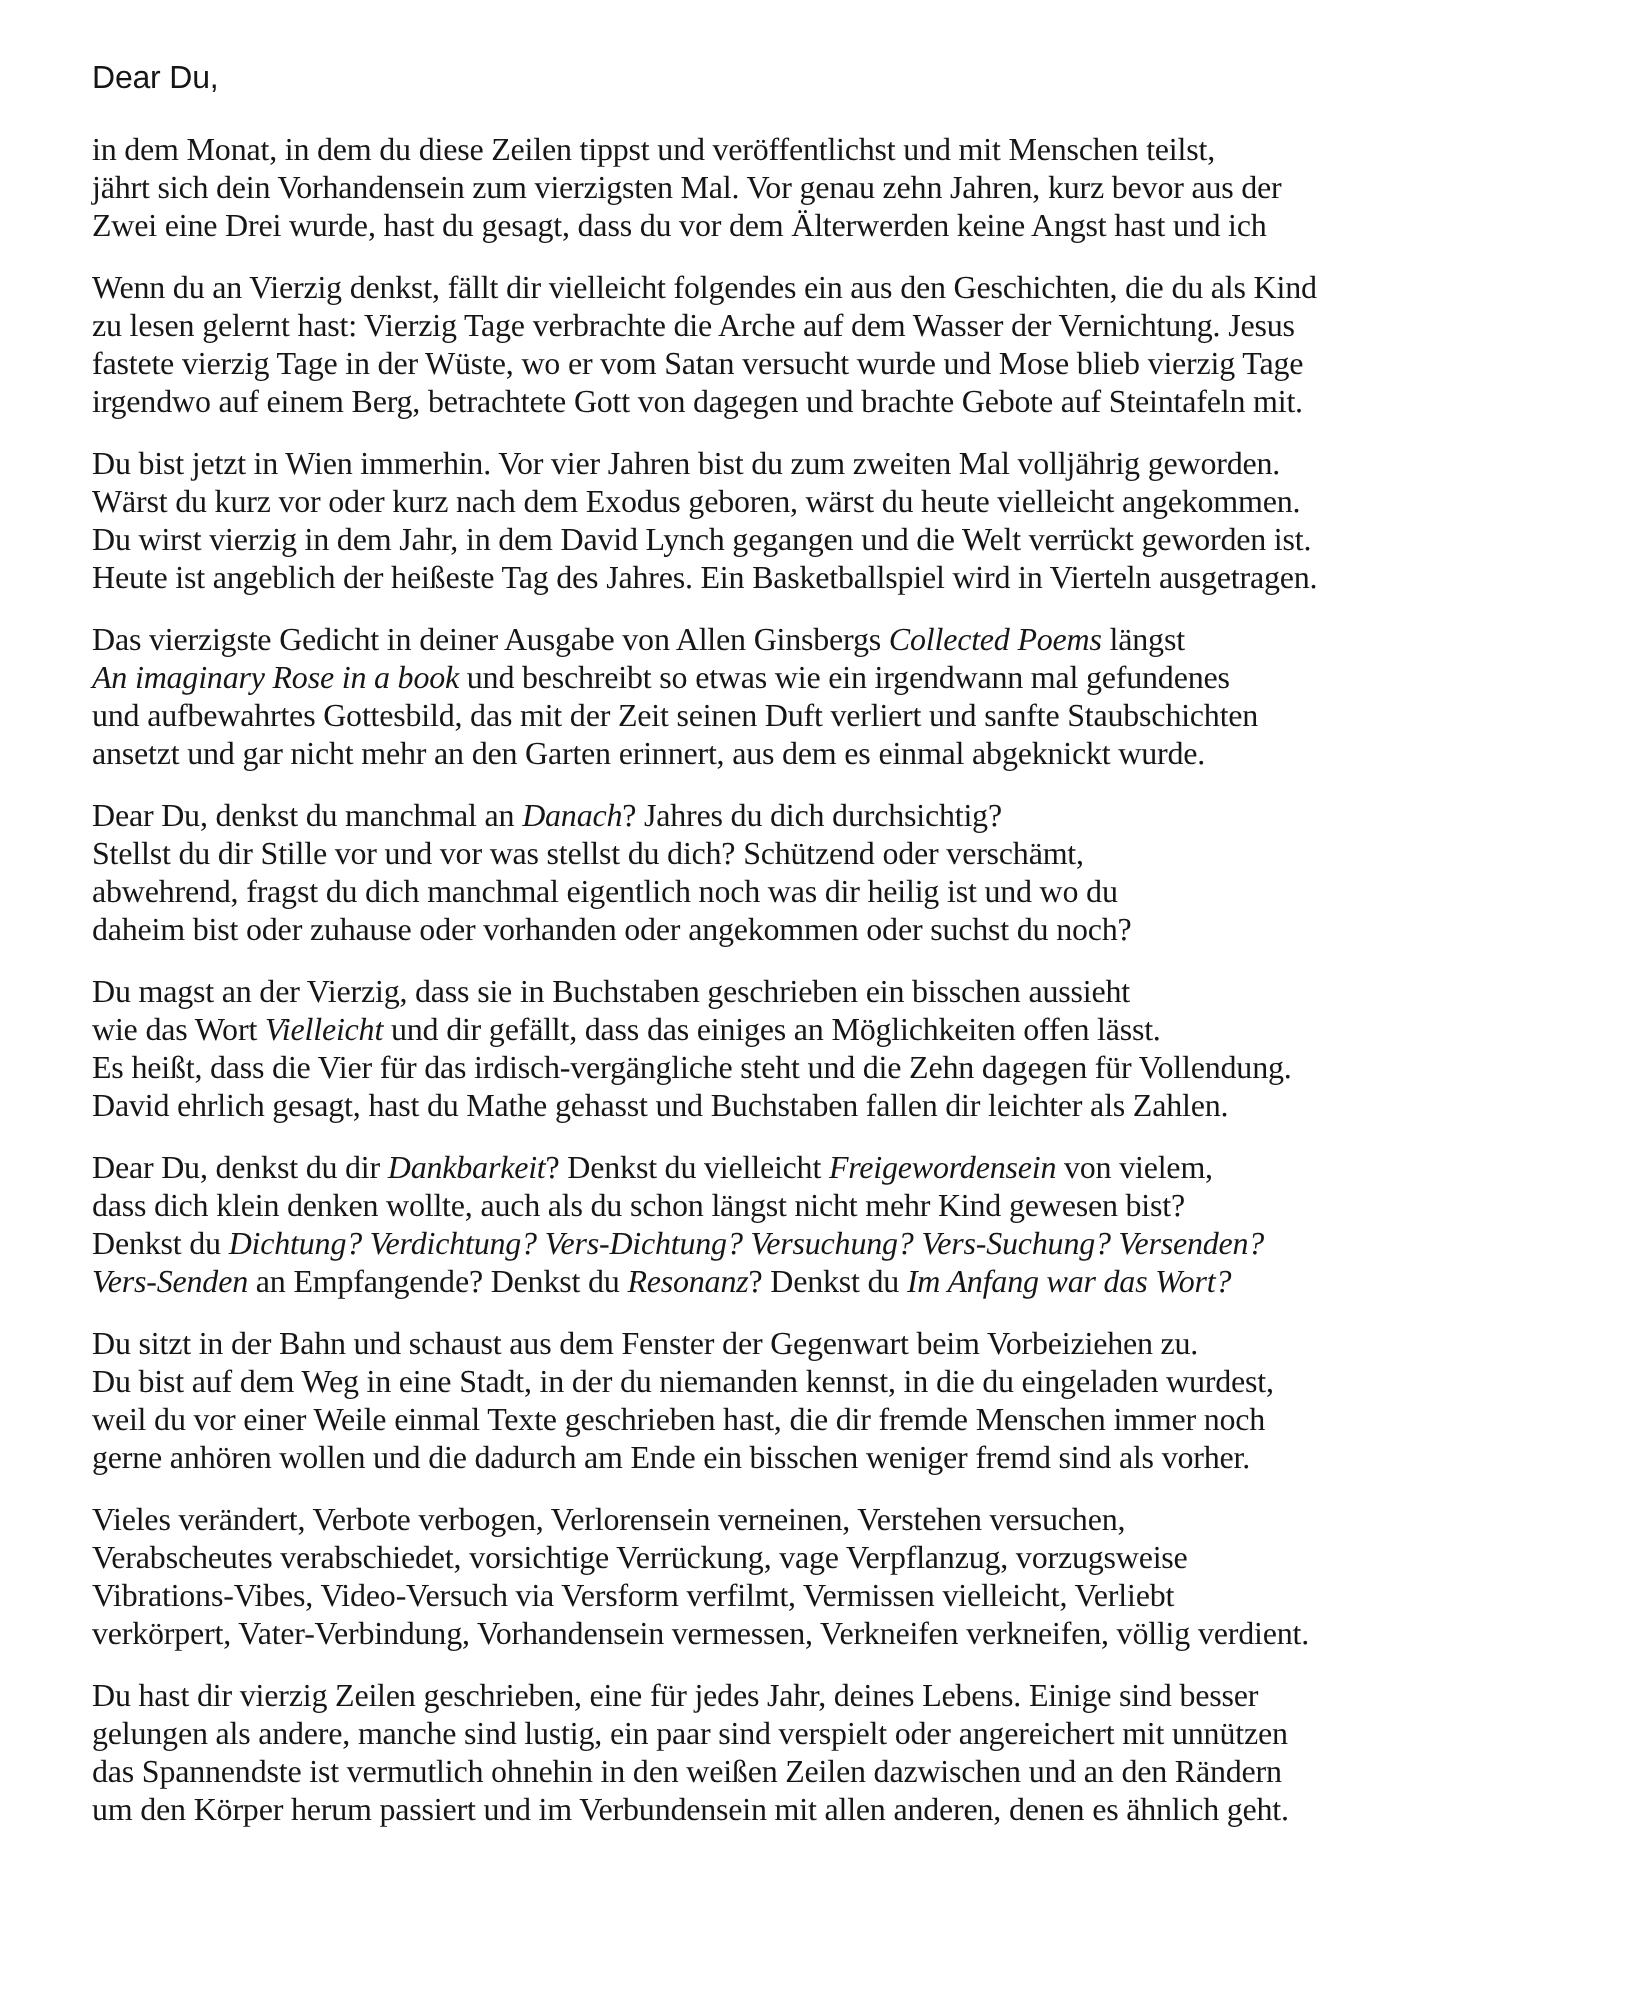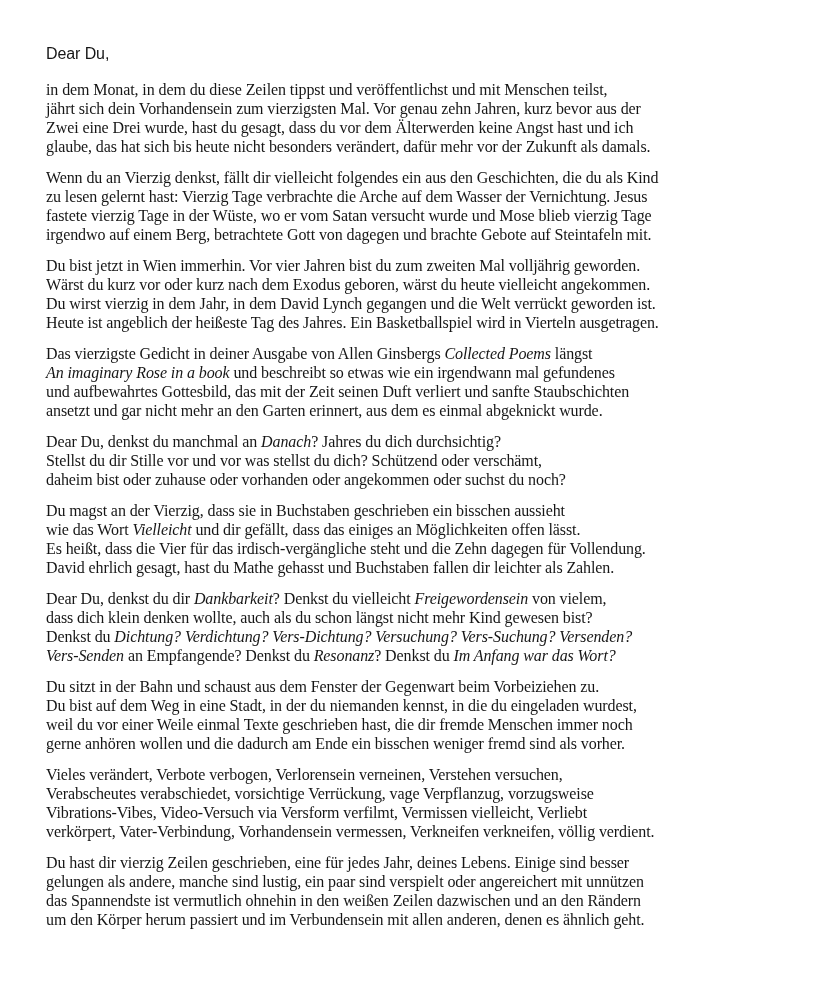--- a/index.html
+++ b/index.html
@@ -12,21 +12,21 @@
     width: 817px;
     height: 1000px;
     overflow: hidden;
     font-family: "Liberation Sans", "DejaVu Sans", sans-serif;
     color: #161616;
   }
   .page {
     box-sizing: border-box;
     width: 817px;
     height: 1000px;
-    padding: 44px 20px 20px 46px;
+    padding: 30px 20px 20px 46px;
   }
   .salutation {
     margin: 0 0 17px 0;
     font-size: 16px;
     line-height: 19px;
     white-space: pre;
     letter-spacing: -0.1px;
   }
   .paragraph {
     margin: 0 0 12px 0;
@@ -47,21 +47,20 @@
 </head>
 <body>
 
 <div class="page">
   <p class="salutation">Dear Du,</p>
   <div id="letter-body">
       <p class="paragraph">
         <span class="text-line"><span>in dem Monat, in dem du diese Zeilen tippst und veröffentlichst und mit Menschen teilst,</span></span>
         <span class="text-line"><span>jährt sich dein Vorhandensein zum vierzigsten Mal. Vor genau zehn Jahren, kurz bevor aus der</span></span>
         <span class="text-line"><span>Zwei eine Drei wurde, hast du gesagt, dass du vor dem Älterwerden keine Angst hast und ich</span></span>
-        <span class="text-line"><span>glaube, das hat sich bis heute nicht besonders verändert, dafür mehr vor der Zukunft als damals.</span></span>
       </p>
       <p class="paragraph">
         <span class="text-line"><span>Wenn du an Vierzig denkst, fällt dir vielleicht folgendes ein aus den Geschichten, die du als Kind</span></span>
         <span class="text-line"><span>zu lesen gelernt hast: Vierzig Tage verbrachte die Arche auf dem Wasser der Vernichtung. Jesus</span></span>
         <span class="text-line"><span>fastete vierzig Tage in der Wüste, wo er vom Satan versucht wurde und Mose blieb vierzig Tage</span></span>
         <span class="text-line"><span>irgendwo auf einem Berg, betrachtete Gott von dagegen und brachte Gebote auf Steintafeln mit.</span></span>
       </p>
       <p class="paragraph">
         <span class="text-line"><span>Du bist jetzt in Wien immerhin. Vor vier Jahren bist du zum zweiten Mal volljährig geworden.</span></span>
         <span class="text-line"><span>Wärst du kurz vor oder kurz nach dem Exodus geboren, wärst du heute vielleicht angekommen.</span></span>
@@ -70,20 +69,21 @@
       </p>
       <p class="paragraph">
         <span class="text-line"><span>Das vierzigste Gedicht in deiner Ausgabe von Allen Ginsbergs </span><em>Collected Poems</em><span> längst</span></span>
         <span class="text-line"><em>An imaginary Rose in a book</em><span> und beschreibt so etwas wie ein irgendwann mal gefundenes</span></span>
         <span class="text-line"><span>und aufbewahrtes Gottesbild, das mit der Zeit seinen Duft verliert und sanfte Staubschichten</span></span>
         <span class="text-line"><span>ansetzt und gar nicht mehr an den Garten erinnert, aus dem es einmal abgeknickt wurde.</span></span>
       </p>
       <p class="paragraph">
         <span class="text-line"><span>Dear Du, denkst du manchmal an </span><em>Danach</em><span>? Jahres du dich durchsichtig?</span></span>
         <span class="text-line"><span>Stellst du dir Stille vor und vor was stellst du dich? Schützend oder verschämt,</span></span>
+        <span class="text-line"><span>abwehrend, fragst du dich manchmal eigentlich noch was dir heilig ist und wo du</span></span>
         <span class="text-line"><span>daheim bist oder zuhause oder vorhanden oder angekommen oder suchst du noch?</span></span>
       </p>
       <p class="paragraph">
         <span class="text-line"><span>Du magst an der Vierzig, dass sie in Buchstaben geschrieben ein bisschen aussieht</span></span>
         <span class="text-line"><span>wie das Wort </span><em>Vielleicht</em><span> und dir gefällt, dass das einiges an Möglichkeiten offen lässt.</span></span>
         <span class="text-line"><span>Es heißt, dass die Vier für das irdisch-vergängliche steht und die Zehn dagegen für Vollendung.</span></span>
         <span class="text-line"><span>David ehrlich gesagt, hast du Mathe gehasst und Buchstaben fallen dir leichter als Zahlen.</span></span>
       </p>
       <p class="paragraph">
         <span class="text-line"><span>Dear Du, denkst du dir </span><em>Dankbarkeit</em><span>? Denkst du vielleicht </span><em>Freigewordensein</em><span> von vielem,</span></span>

